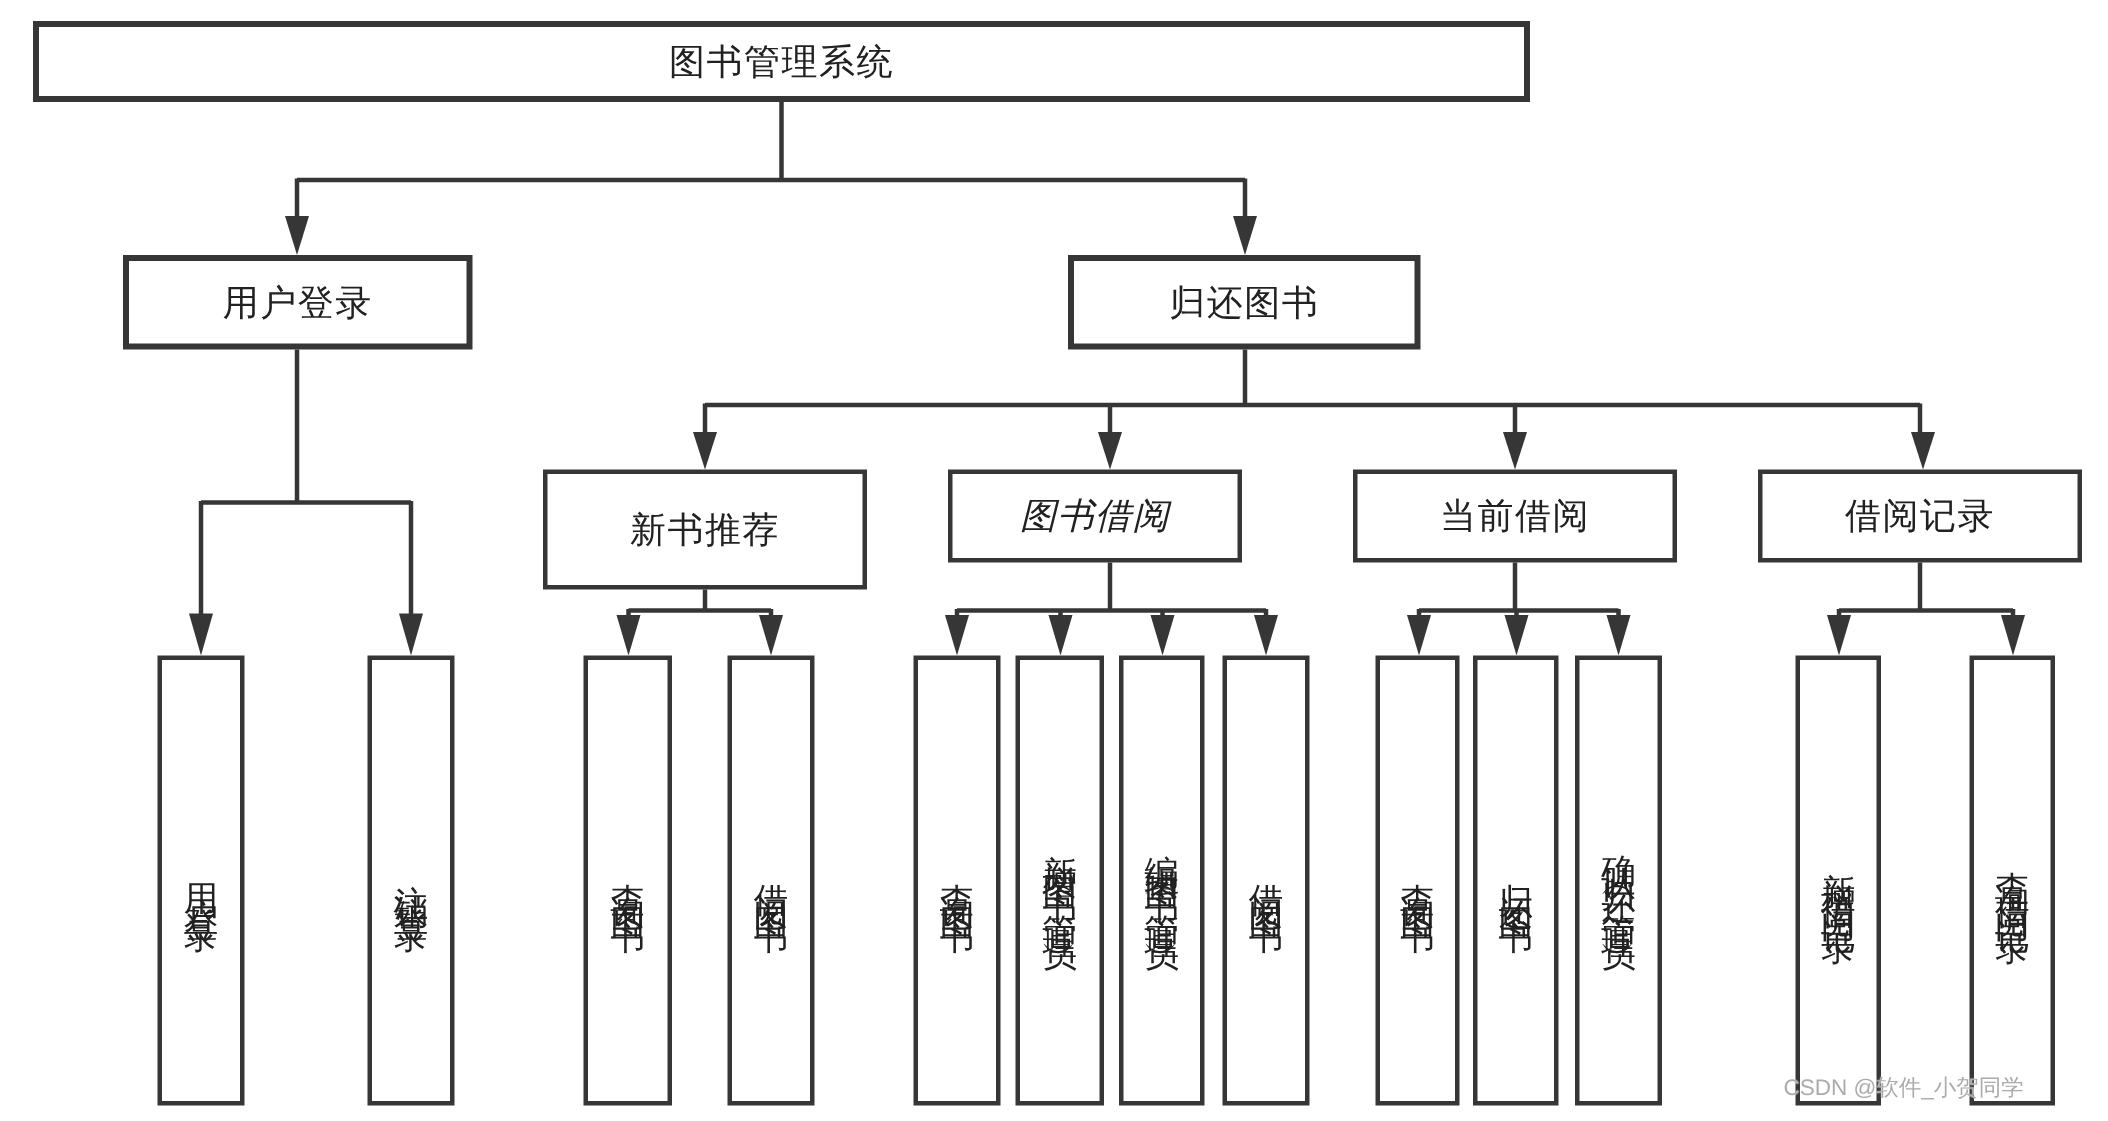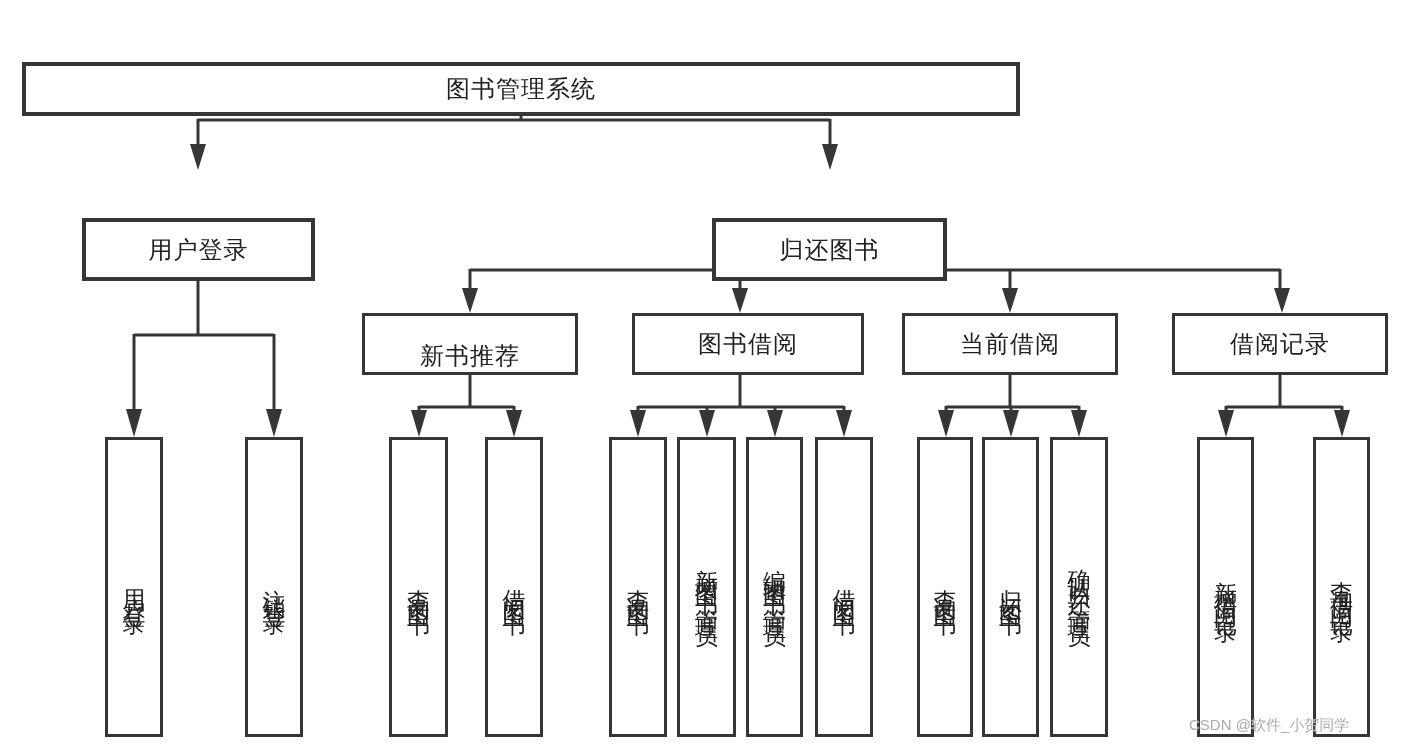--- a/index.html
+++ b/index.html
@@ -15,21 +15,21 @@
   #wires { position: absolute; left: 0; top: 0; }
   .box {
     position: absolute;
     box-sizing: border-box;
     background: #ffffff;
     border: 3px solid #363636;
     display: flex;
     align-items: center;
     justify-content: center;
   }
-  .box.thick { border-width: 4px; margin-top: 48px; }
+  .box.thick { border-width: 4px; }
   .hlabel {
     font-size: 24px;
     letter-spacing: 1px;
     white-space: nowrap;
     color: #212121;
   }
   .leaf { top: 437px; height: 300px; }
   .vlabel {
     writing-mode: vertical-rl;
     text-orientation: mixed;
@@ -122,24 +122,24 @@
     <span class="hlabel">图书管理系统</span>
   </div>
 
   <div class="box thick" style="left:82px; top:170px; width:233px; height:63px;">
     <span class="hlabel">用户登录</span>
   </div>
   <div class="box thick" style="left:712px; top:170px; width:235px; height:63px;">
     <span class="hlabel">归还图书</span>
   </div>
 
-  <div class="box" style="left:362px; top:313px; width:216px; height:62px;align-items:flex-end;">
+  <div class="box" style="left:362px; top:313px; width:216px; height:80px;">
     <span class="hlabel">新书推荐</span>
   </div>
-  <div class="box" style="left:632px; top:313px; width:232px; height:62px;">
+  <div class="box" style="left:632px; top:313px; width:196px; height:62px;font-style:italic;">
     <span class="hlabel">图书借阅</span>
   </div>
   <div class="box" style="left:902px; top:313px; width:216px; height:62px;">
     <span class="hlabel">当前借阅</span>
   </div>
   <div class="box" style="left:1172px; top:313px; width:216px; height:62px;">
     <span class="hlabel">借阅记录</span>
   </div>
 
   <div class="box leaf" style="left:105px; width:58px;">

